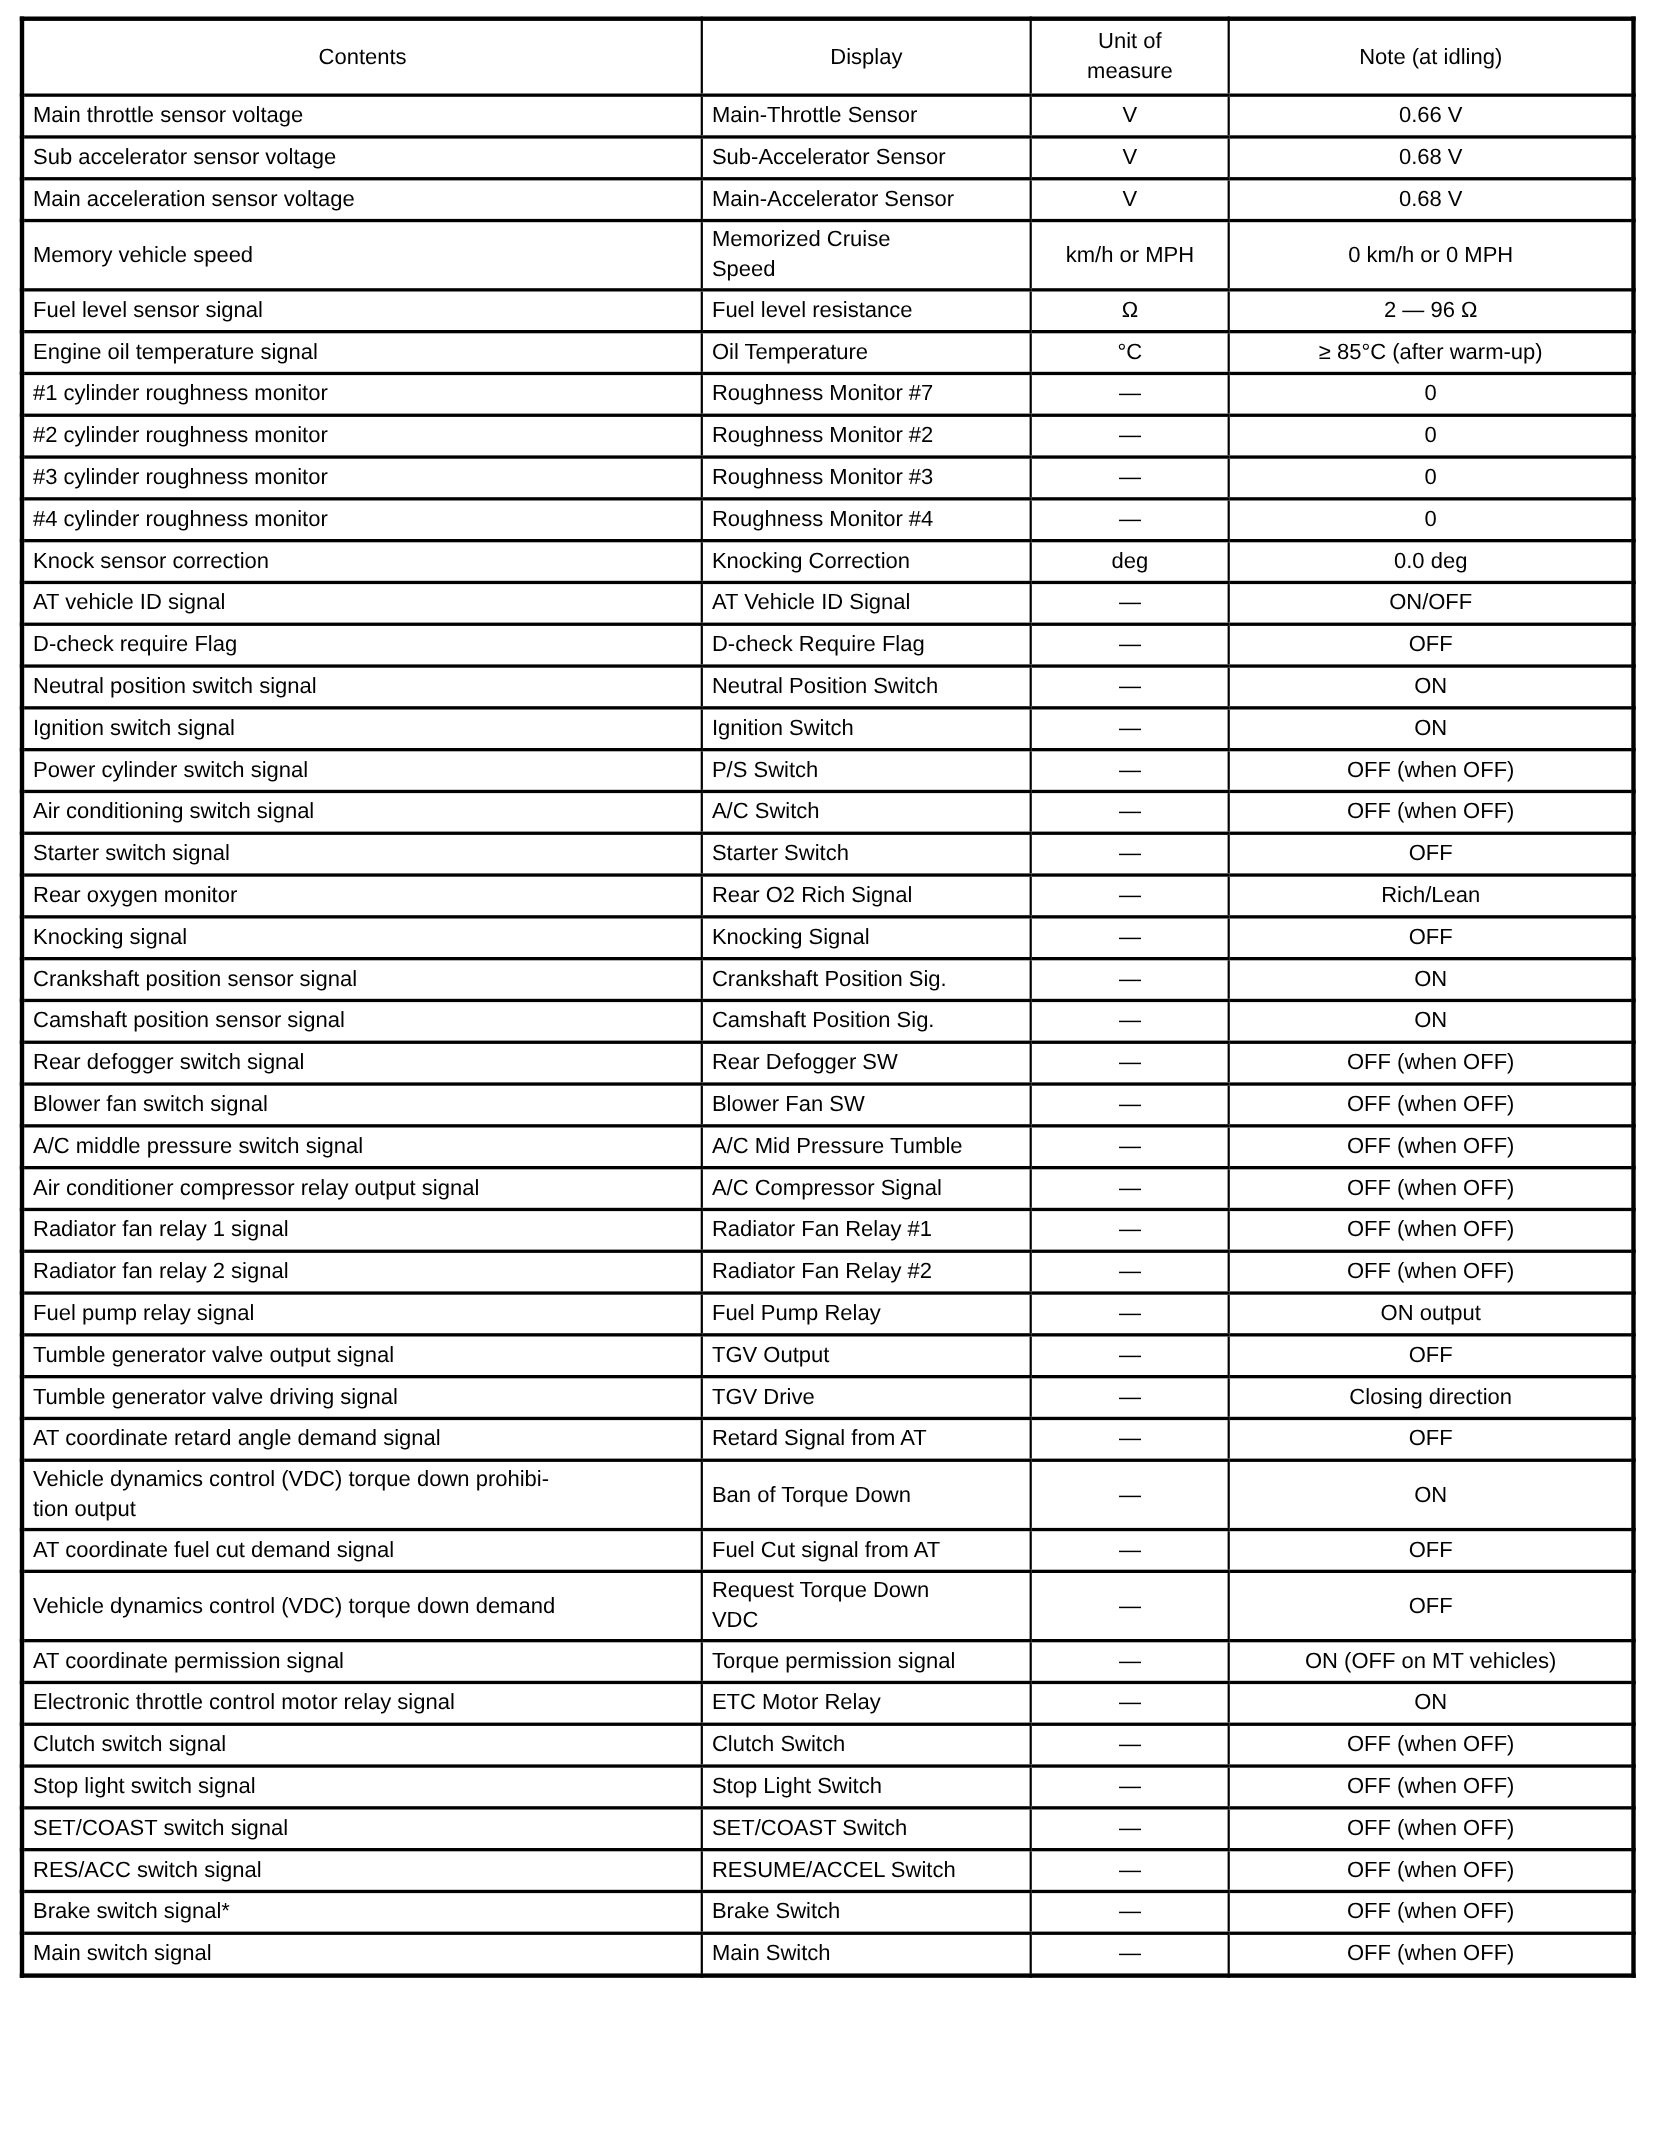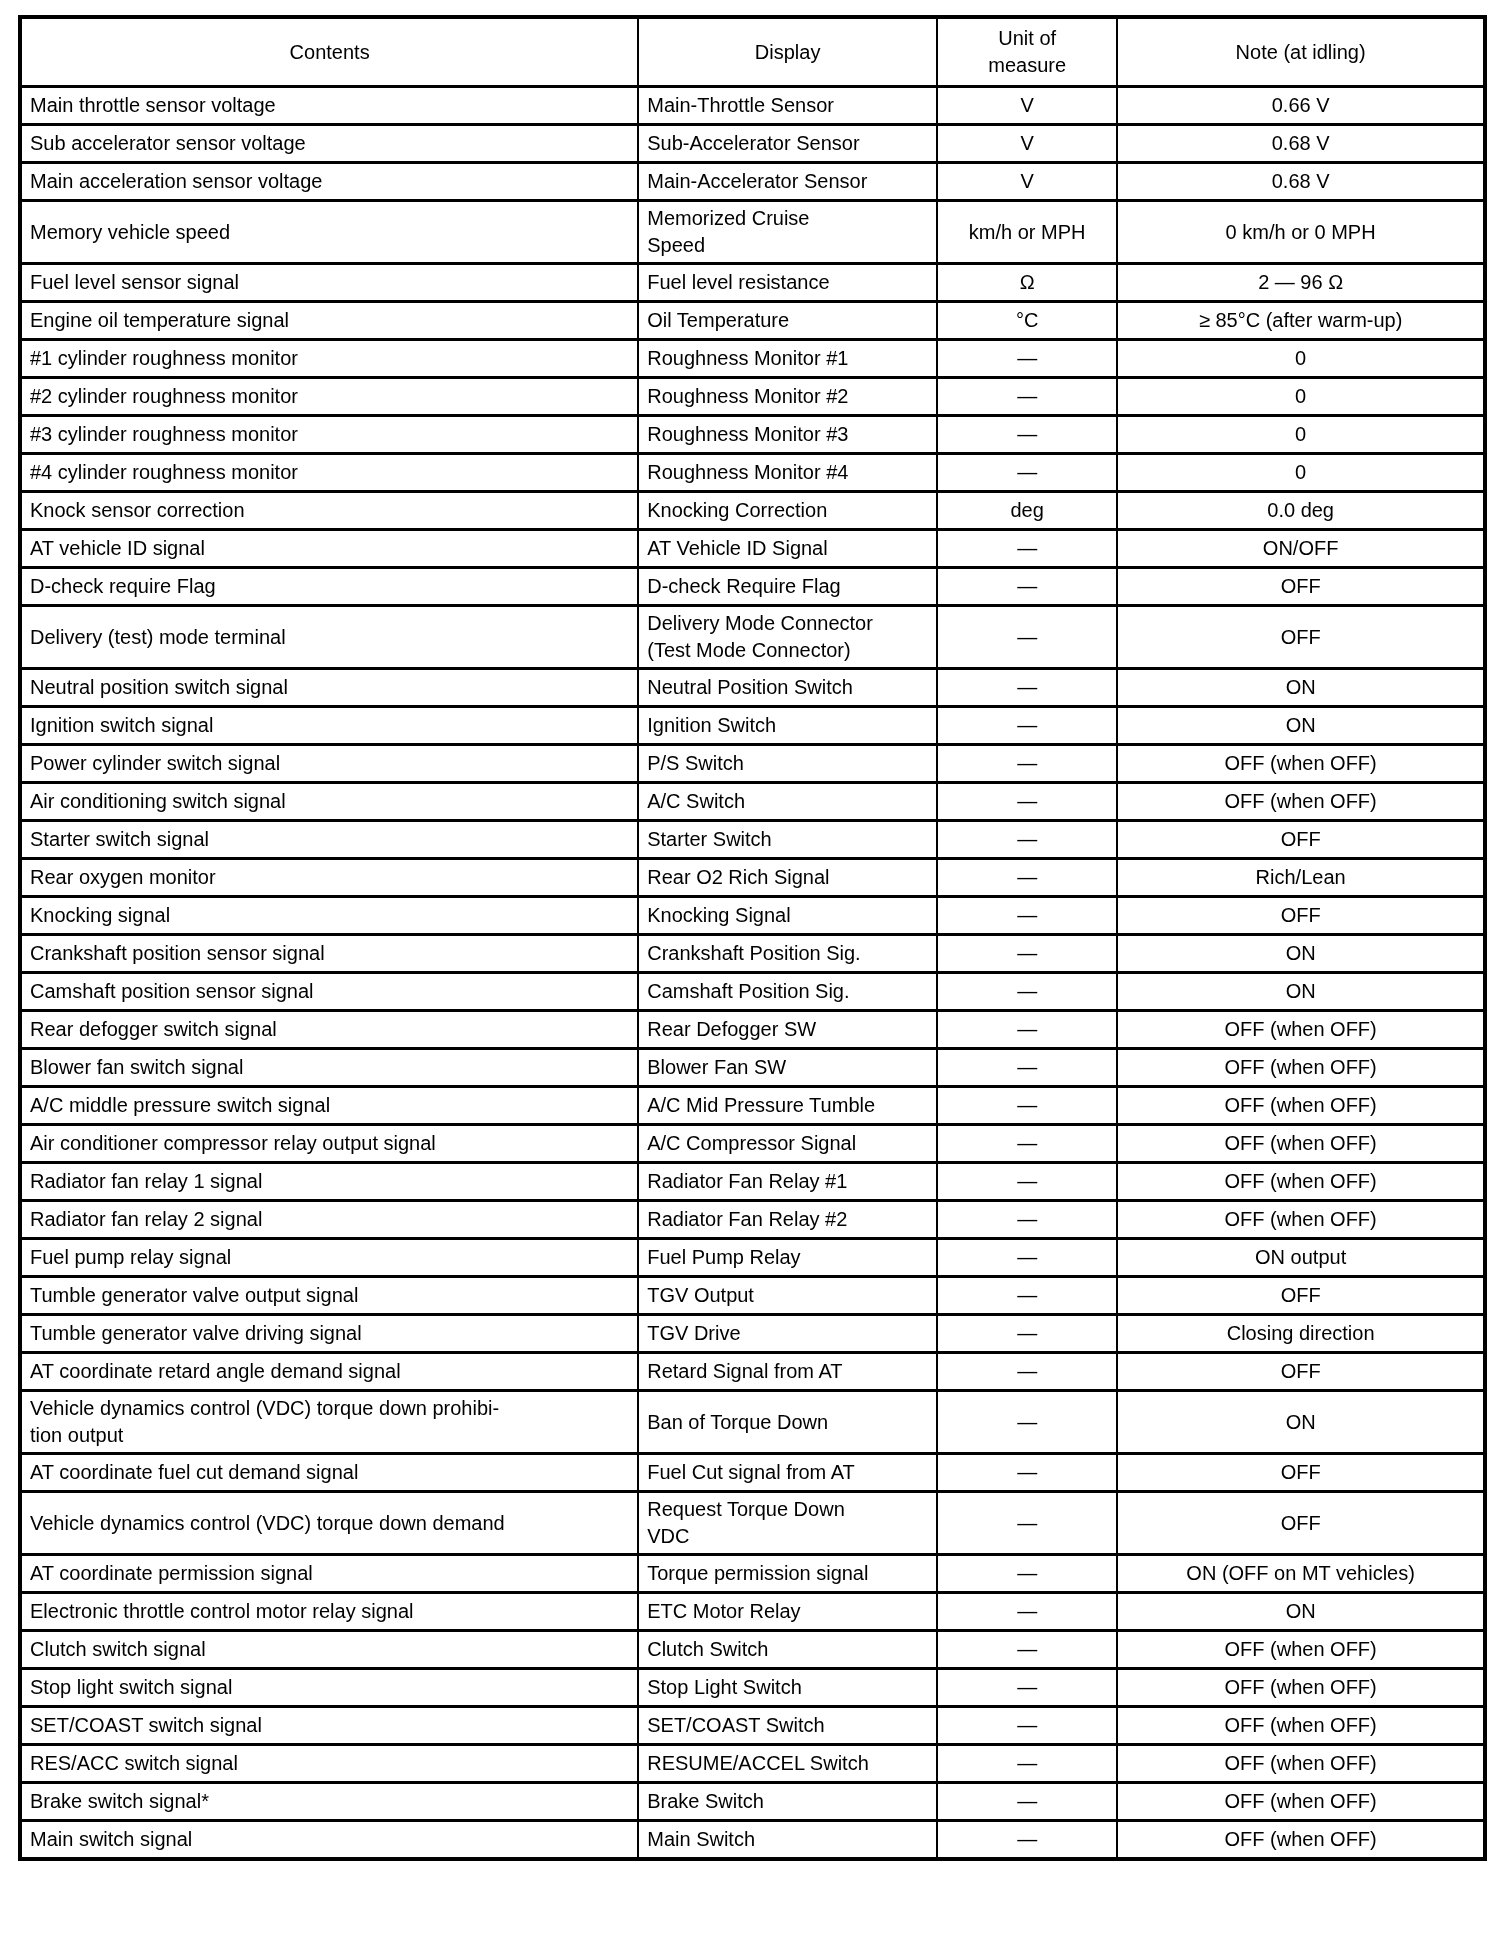--- a/index.html
+++ b/index.html
@@ -107,21 +107,21 @@
 
   <tr>
     <td class="col-contents">Engine oil temperature signal</td>
     <td class="col-display">Oil Temperature</td>
     <td class="col-unit">°C</td>
     <td class="col-note">≥ 85°C (after warm-up)</td>
   </tr>
 
   <tr>
     <td class="col-contents">#1 cylinder roughness monitor</td>
-    <td class="col-display">Roughness Monitor #1</td>
+    <td class="col-display">Roughness Monitor #7</td>
     <td class="col-unit">—</td>
     <td class="col-note">0</td>
   </tr>
 
   <tr>
     <td class="col-contents">#2 cylinder roughness monitor</td>
     <td class="col-display">Roughness Monitor #2</td>
     <td class="col-unit">—</td>
     <td class="col-note">0</td>
   </tr>
@@ -154,27 +154,20 @@
     <td class="col-note">ON/OFF</td>
   </tr>
 
   <tr>
     <td class="col-contents">D-check require Flag</td>
     <td class="col-display">D-check Require Flag</td>
     <td class="col-unit">—</td>
     <td class="col-note">OFF</td>
   </tr>
 
-  <tr>
-    <td class="col-contents">Delivery (test) mode terminal</td>
-    <td class="col-display">Delivery Mode Connector
-(Test Mode Connector)</td>
-    <td class="col-unit">—</td>
-    <td class="col-note">OFF</td>
-  </tr>
 
   <tr>
     <td class="col-contents">Neutral position switch signal</td>
     <td class="col-display">Neutral Position Switch</td>
     <td class="col-unit">—</td>
     <td class="col-note">ON</td>
   </tr>
 
 
   <tr>

